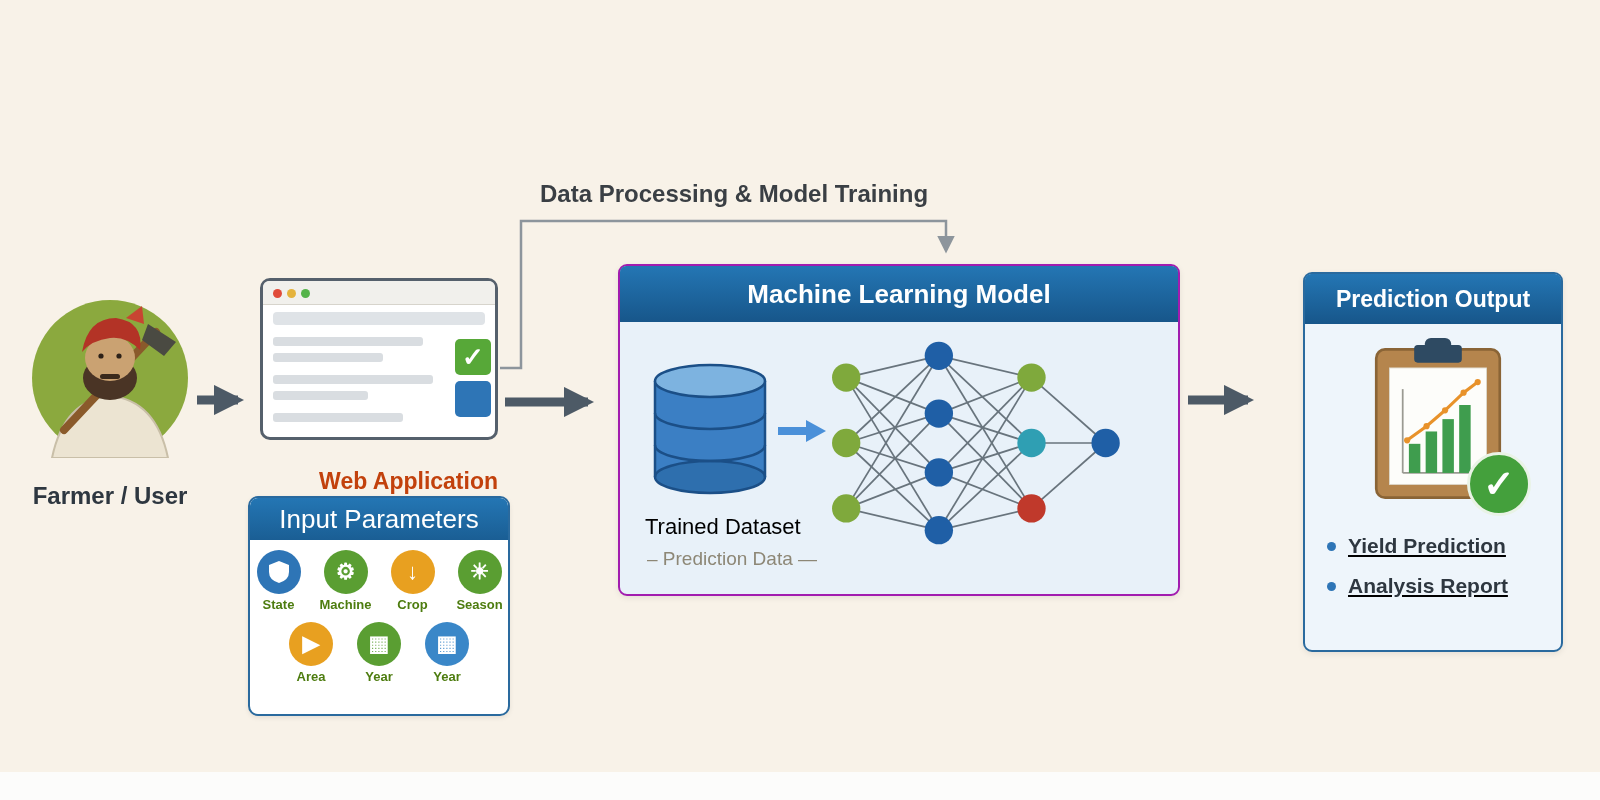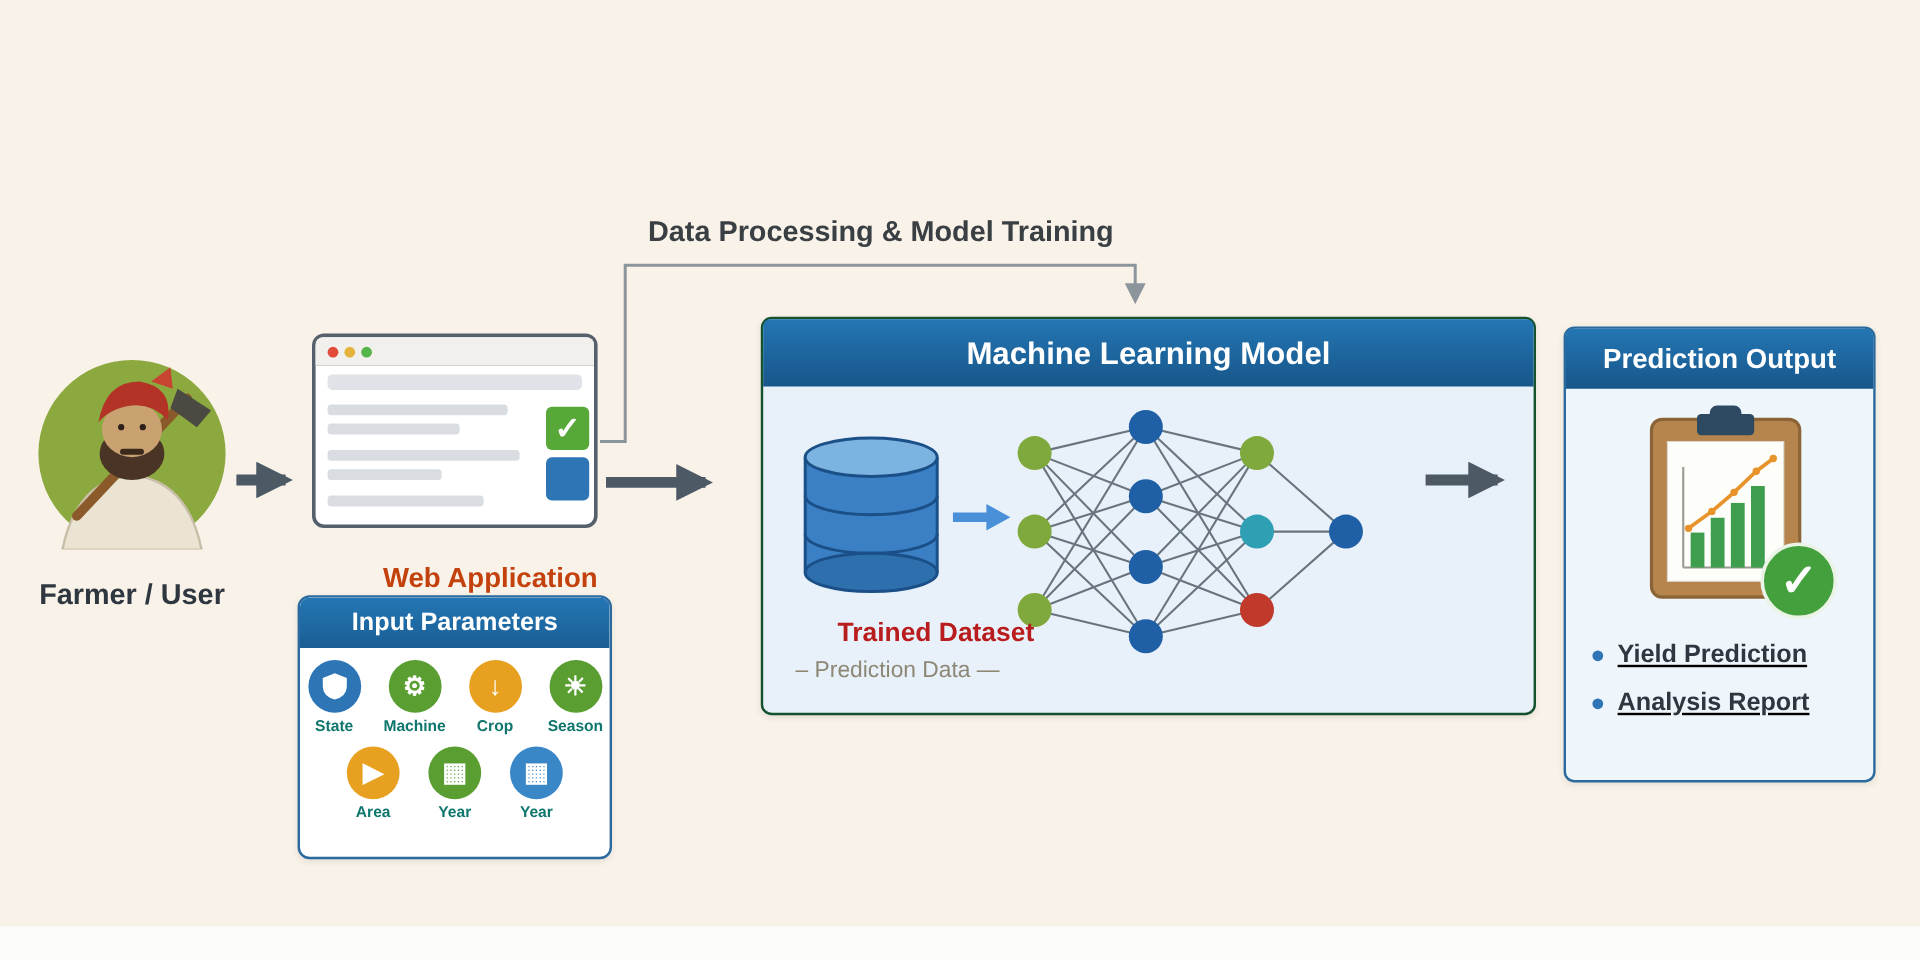--- a/index.html
+++ b/index.html
@@ -20,36 +20,36 @@
   .dot.y { left:24px; background:#e5b33c; }
   .dot.g { left:38px; background:#55b44a; }
   .addr { position:absolute; left:10px; top:31px; width:212px; height:13px; background:#dfe3e7; border-radius:4px; }
   .bar { position:absolute; height:9px; background:#d9dde1; border-radius:3px; }
   .check-sq { position:absolute; left:192px; top:58px; width:36px; height:36px; background:#57a838; border-radius:5px; color:#fff; font-size:26px; font-weight:bold; text-align:center; line-height:36px; }
   .blue-sq { position:absolute; left:192px; top:100px; width:36px; height:36px; background:#2e75b6; border-radius:5px; }
   .webapp-label { left:260px; top:468px; width:238px; text-align:right; font-size:23px; font-weight:bold; color:#c2410c; }
 
   
   .ip-box { left:248px; top:496px; width:262px; height:220px; background:#ffffff; border:2px solid #2a6a9e; border-radius:10px; box-shadow:0 2px 5px rgba(0,0,0,.08); overflow:hidden; }
-  .ip-header { width:100%; height:42px; background:linear-gradient(#2476b4,#1a5e94); color:#fff; font-size:21px; font-weight:bold; display:flex; align-items:center; justify-content:center; border-radius:7px 7px 0 0; }
+  .ip-header { width:100%; height:42px; background:linear-gradient(#2476b4,#1a5e94); color:#fff; font-size:26px; font-weight:normal; display:flex; align-items:center; justify-content:center; border-radius:7px 7px 0 0; }
   .ip-row { display:flex; justify-content:center; gap:10px; margin-top:10px; }
   .ip-cell { width:58px; display:flex; flex-direction:column; align-items:center; }
   .ip-icon { width:44px; height:44px; border-radius:50%; color:#fff; display:flex; align-items:center; justify-content:center; font-size:22px; font-weight:bold; }
-  .ip-lab { margin-top:3px; font-size:13px; font-weight:bold; color:#0f766e; }
+  .ip-lab { margin-top:3px; font-size:13px; font-weight:bold; color:#4d7c0f; }
 
   
   .process-label { left:540px; top:180px; font-size:24px; font-weight:bold; color:#3a3f44; }
 
   
-  .ml-box { left:634px; top:264px; width:646px; height:332px; background:#e8f1f9; border:2px solid #14532d; border-radius:9px; box-shadow:0 2px 6px rgba(0,0,0,.08); }
+  .ml-box { left:618px; top:264px; width:562px; height:332px; background:#e8f1f9; border:2px solid #a21caf; border-radius:9px; box-shadow:0 2px 6px rgba(0,0,0,.08); }
   .ml-header { position:absolute; left:0; top:0; width:100%; height:56px; background:linear-gradient(#2476b4,#17568a); border-radius:6px 6px 0 0; color:#fff; font-size:26px; font-weight:bold; display:flex; align-items:center; justify-content:center; }
   .db-svg { position:absolute; left:25px; top:95px; width:130px; height:140px; }
   .mini-arrow { position:absolute; left:158px; top:152px; width:48px; height:26px; }
   .net-svg { position:absolute; left:202px; top:68px; width:310px; height:218px; }
-  .ds-label { position:absolute; left:25px; top:248px; font-size:22px; font-weight:bold; color:#b91c1c;margin-left:37px; }
+  .ds-label { position:absolute; left:25px; top:248px; font-size:22px; font-weight:normal; color:#000000; }
   .ds-sub { position:absolute; left:27px; top:282px; font-size:19px; color:#8d8776; }
 
   
   .po-box { left:1272px; top:272px; width:260px; height:380px; background:#eef5fb; border:2px solid #2a6a9e; border-radius:9px; box-shadow:0 2px 6px rgba(0,0,0,.08);margin-left:31px; }
   .po-header { position:absolute; left:0; top:0; width:100%; height:50px; background:linear-gradient(#2476b4,#17568a); border-radius:6px 6px 0 0; color:#fff; font-size:23px; font-weight:bold; display:flex; align-items:center; justify-content:center; }
   .clip-svg { position:absolute; left:58px; top:62px; width:150px; height:168px; }
   .big-check { position:absolute; left:162px; top:178px; width:64px; height:64px; background:#44a03c; border:3px solid #e9f3e6; border-radius:50%; color:#fff; font-size:38px; font-weight:bold; display:flex; align-items:center; justify-content:center; }
   .po-list { position:absolute; left:22px; top:252px; }
   .po-item { display:flex; align-items:center; height:40px;text-decoration:underline; }
   .po-dot { width:9px; height:9px; border-radius:50%; background:#2e75b6; margin-right:12px; }

